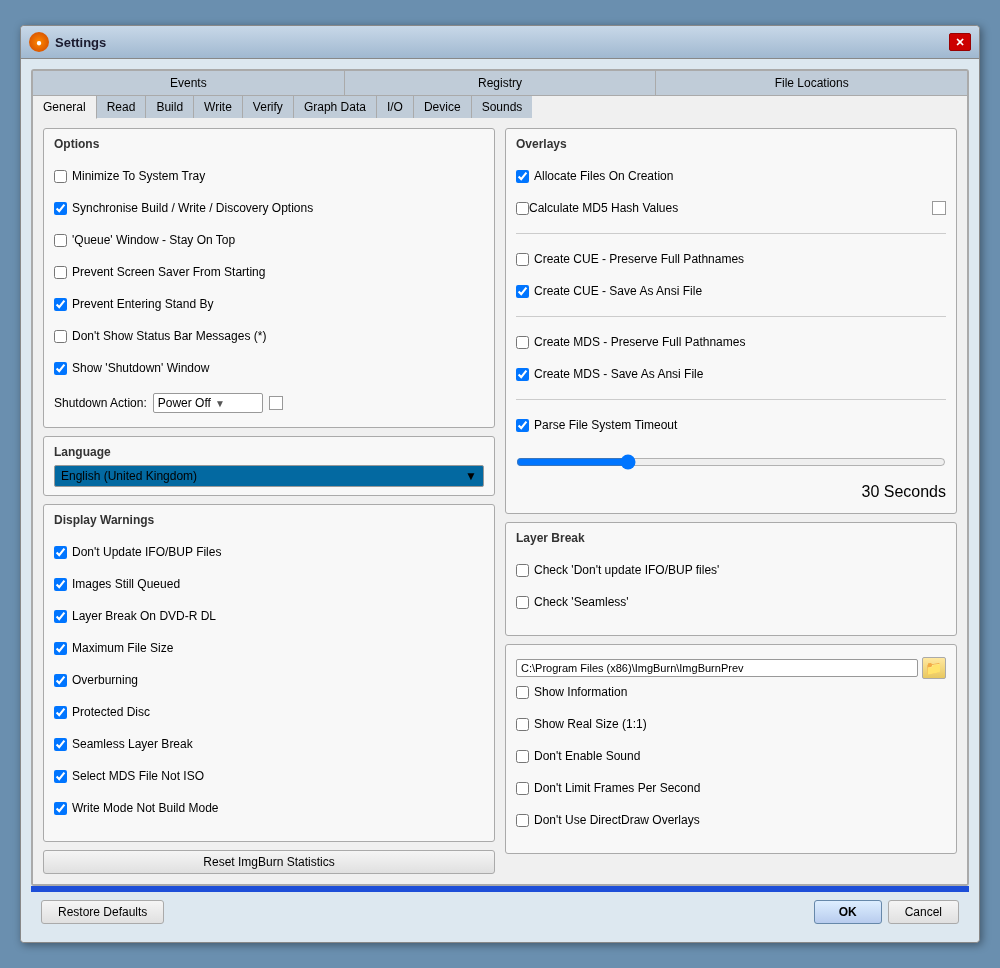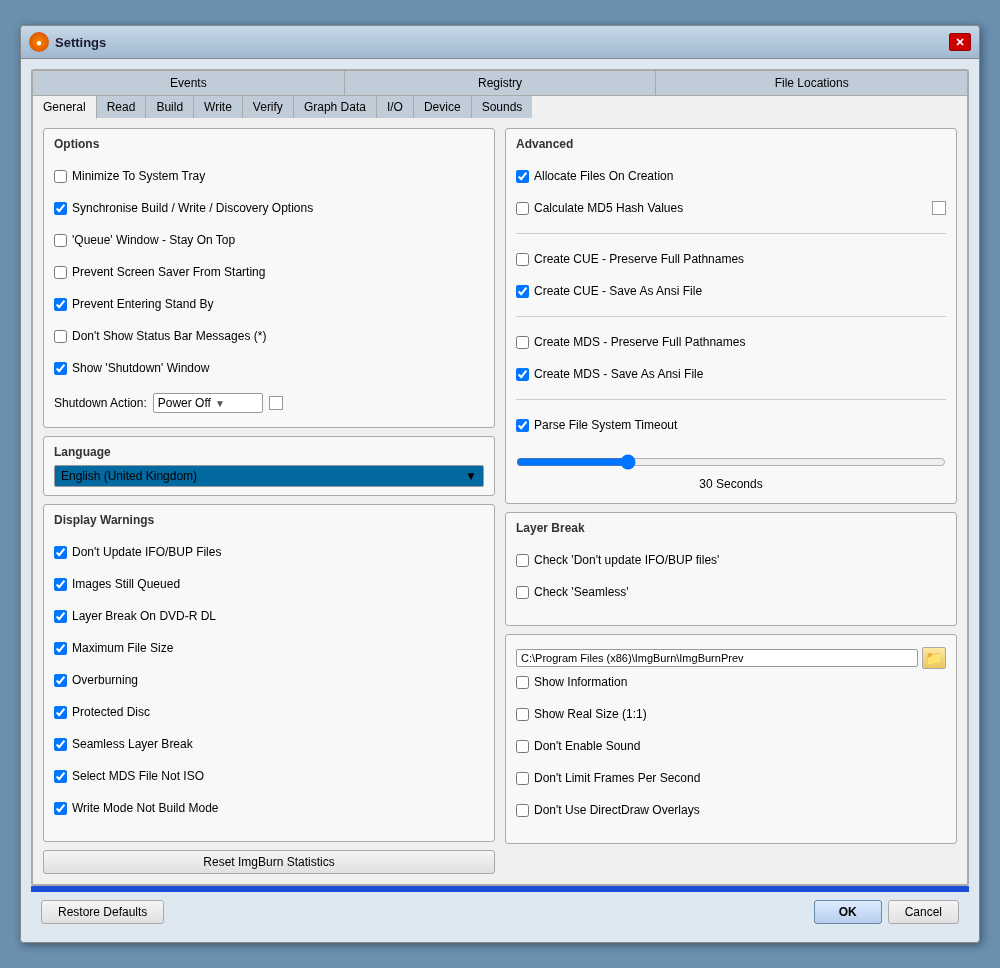--- a/index.html
+++ b/index.html
@@ -163,23 +163,23 @@
       margin: 6px 0;
     }
     .slider-container {
       padding: 4px 0;
     }
     .slider-input {
       width: 100%;
       cursor: pointer;
     }
     .slider-label {
-      text-align: center;
-      font-size: 12px;
-      margin-top: 4px;
+      text-align: right;
+      font-size: 16px;
+      margin-top: 10px;
     }
     .file-path-row {
       display: flex;
       align-items: center;
       gap: 4px;
       margin-top: 4px;
     }
     .file-path-input {
       flex: 1;
       border: 1px solid #999;
@@ -410,27 +410,27 @@
             </div>
           </div>
 
           <button class="reset-btn">Reset ImgBurn Statistics</button>
 
         </div>
 
         <div class="right-panel">
 
           <div class="group-box">
-            <div class="group-title">Advanced</div>
+            <div class="group-title">Overlays</div>
             <div class="checkbox-row">
               <input type="checkbox" checked="" style="">
               <span>Allocate Files On Creation</span>
             </div>
             <div class="checkbox-row" style="display:flex;align-items:center;justify-content:space-between;">
-              <div style="display:flex;align-items:center;gap:5px;">
+              <div style="display:flex;align-items:center;">
                 <input type="checkbox" style="">
                 <span>Calculate MD5 Hash Values</span>
               </div>
               <div class="small-checkbox"></div>
             </div>
             <hr class="divider-line">
             <div class="checkbox-row">
               <input type="checkbox" style="">
               <span>Create CUE - Preserve Full Pathnames</span>
             </div>

